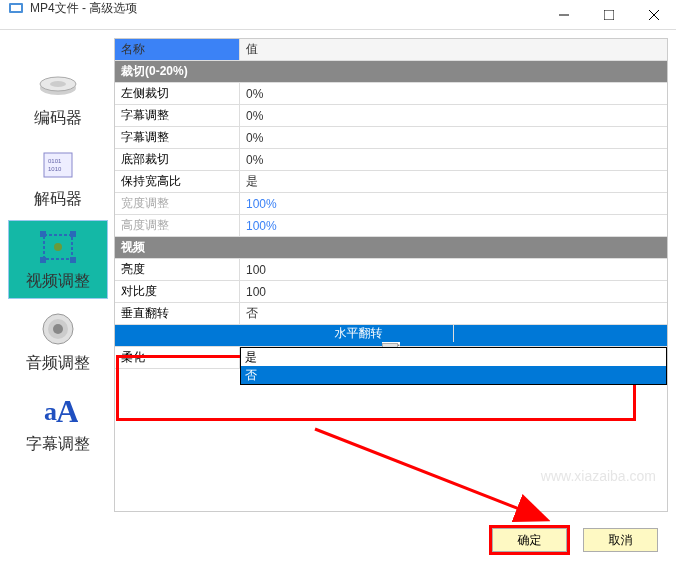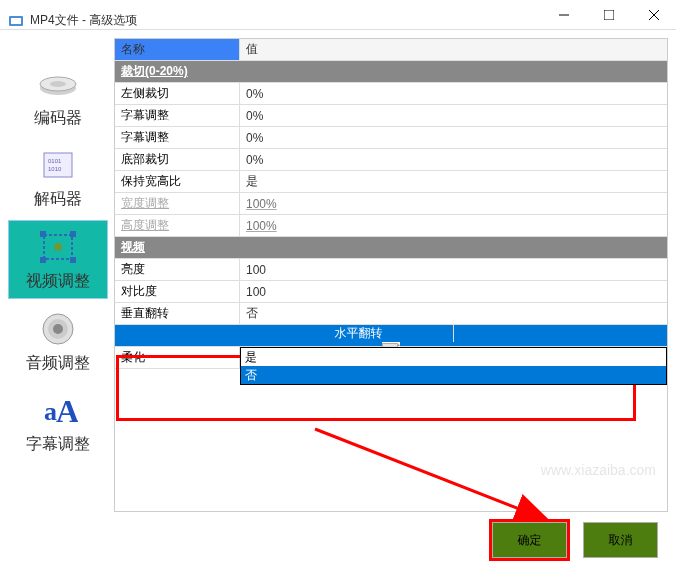--- a/index.html
+++ b/index.html
@@ -1,61 +1,61 @@
 <!DOCTYPE html>
 <html><head>
 <meta charset="utf-8">
 <style>
 * { box-sizing: border-box; margin: 0; padding: 0; }
 body { font-family: "Microsoft YaHei", sans-serif; font-size: 12px; background: #fff; width: 676px; height: 566px; overflow: hidden; }
 
-.titlebar { height: 30px; border-bottom: 1px solid #ddd; display: flex; align-items: flex-end; padding-left: 8px; }
+.titlebar { height: 30px; border-bottom: 1px solid #ddd; display: flex; align-items: flex-start; padding-left: 8px; }
 .titlebar-icon { width: 16px; height: 16px; margin-right: 6px; }
 .titlebar-text { flex: 1; color: #333; font-size: 12px; }
 .titlebar-controls { display: flex; }
 .titlebar-btn { width: 45px; height: 29px; display: flex; align-items: center; justify-content: center; color: #333; }
 
 .main-area { display: flex; height: 490px; padding: 8px; gap: 6px; }
 
 .sidebar { width: 100px; display: flex; flex-direction: column; gap: 4px; padding-top: 20px; }
 .sidebar-item { display: flex; flex-direction: column; align-items: center; padding: 6px 4px; cursor: pointer; }
 .sidebar-item.selected { background: #14b8a6; border: 1px solid #99c9ef; }
 .sidebar-icon { width: 48px; height: 40px; display: flex; align-items: center; justify-content: center; }
 .sidebar-label { margin-top: 4px; color: #333; font-size: 16px; }
 
 .content { flex: 1; border: 1px solid #ccc; background: #fff; position: relative; }
 
 .grid-row { display: flex; height: 22px; border-bottom: 1px solid #ddd; align-items: center; }
 .grid-row.header { background: #3b82f6; font-weight: normal; color: #333; }
 .grid-row.section { background: #888; color: #fff; font-weight: bold; }
 .grid-row.selected { background: #0078d7; color: #fff; flex-direction: column; }
 .grid-row.selected .cell-value { background: #fff; color: #000; position: relative; }
-.grid-row.disabled { color: #aaa; text-decoration: underline; }
-.grid-row.disabled .cell-value { color: #737373; }
+.grid-row.disabled { color: #aaa; }
+.grid-row.disabled .cell-value { color: #3b82f6; }
 .cell-name { width: 125px; padding-left: 6px; border-right: 1px solid #ddd; height: 100%; display: flex; align-items: center; }
 .cell-value { flex: 1; padding-left: 6px; height: 100%; display: flex; align-items: center; background: #fff; color: #333; }
-.grid-row.section .cell-name { border-right: none; text-decoration: underline; }
+.grid-row.section .cell-name { border-right: none; }
 
 .dropdown-chevron { position: absolute; right: 2px; top: 50%; transform: translateY(-50%); width: 16px; height: 16px; background: #e1e1e1; border: 1px solid #adadad; display: flex; align-items: center; justify-content: center; }
 
 .dropdown-list { position: absolute; left: 125px; right: 0; top: 0; background: #fff; border: 1px solid #000; z-index: 10; }
 .dropdown-opt { height: 18px; padding-left: 4px; display: flex; align-items: center; }
 .dropdown-opt.hover { background: #0078d7; color: #fff; }
 
 .highlight-box { position: absolute; border: 3px solid #ff0000; pointer-events: none; }
 .box1 { left: 1px; top: 316px; width: 520px; height: 66px; }
 
 .arrow-svg { position: absolute; pointer-events: none; }
 
 .footer { height: 40px; display: flex; justify-content: flex-end; align-items: center; padding-right: 18px; gap: 16px; }
-.btn { width: 75px; height: 36px; background: #4d7c0f; border: 1px solid #adadad; display: flex; align-items: center; justify-content: center; cursor: pointer; }
+.btn { width: 75px; height: 24px; background: #fef9c3; border: 1px solid #adadad; display: flex; align-items: center; justify-content: center; cursor: pointer; }
 .highlight-btn { position: relative; }
 .highlight-btn::before { content: ''; position: absolute; inset: -4px; border: 3px solid #ff0000; }
 
-.watermark { position: absolute; right: 20px; bottom: 88px; color: #ccc; font-size: 14px; pointer-events: none; opacity: 0.5; }
+.watermark { position: absolute; right: 20px; bottom: 82px; color: #ccc; font-size: 14px; pointer-events: none; opacity: 0.5; }
 </style>
 </head>
 <body>
 
 <div class="titlebar">
   <span class="titlebar-icon">
     <svg viewBox="0 0 16 16">
         <rect x="1" y="3" width="14" height="10" rx="1" fill="#4a90d9"></rect>
         <rect x="3" y="5" width="10" height="6" fill="#fff"></rect>
       </svg>

